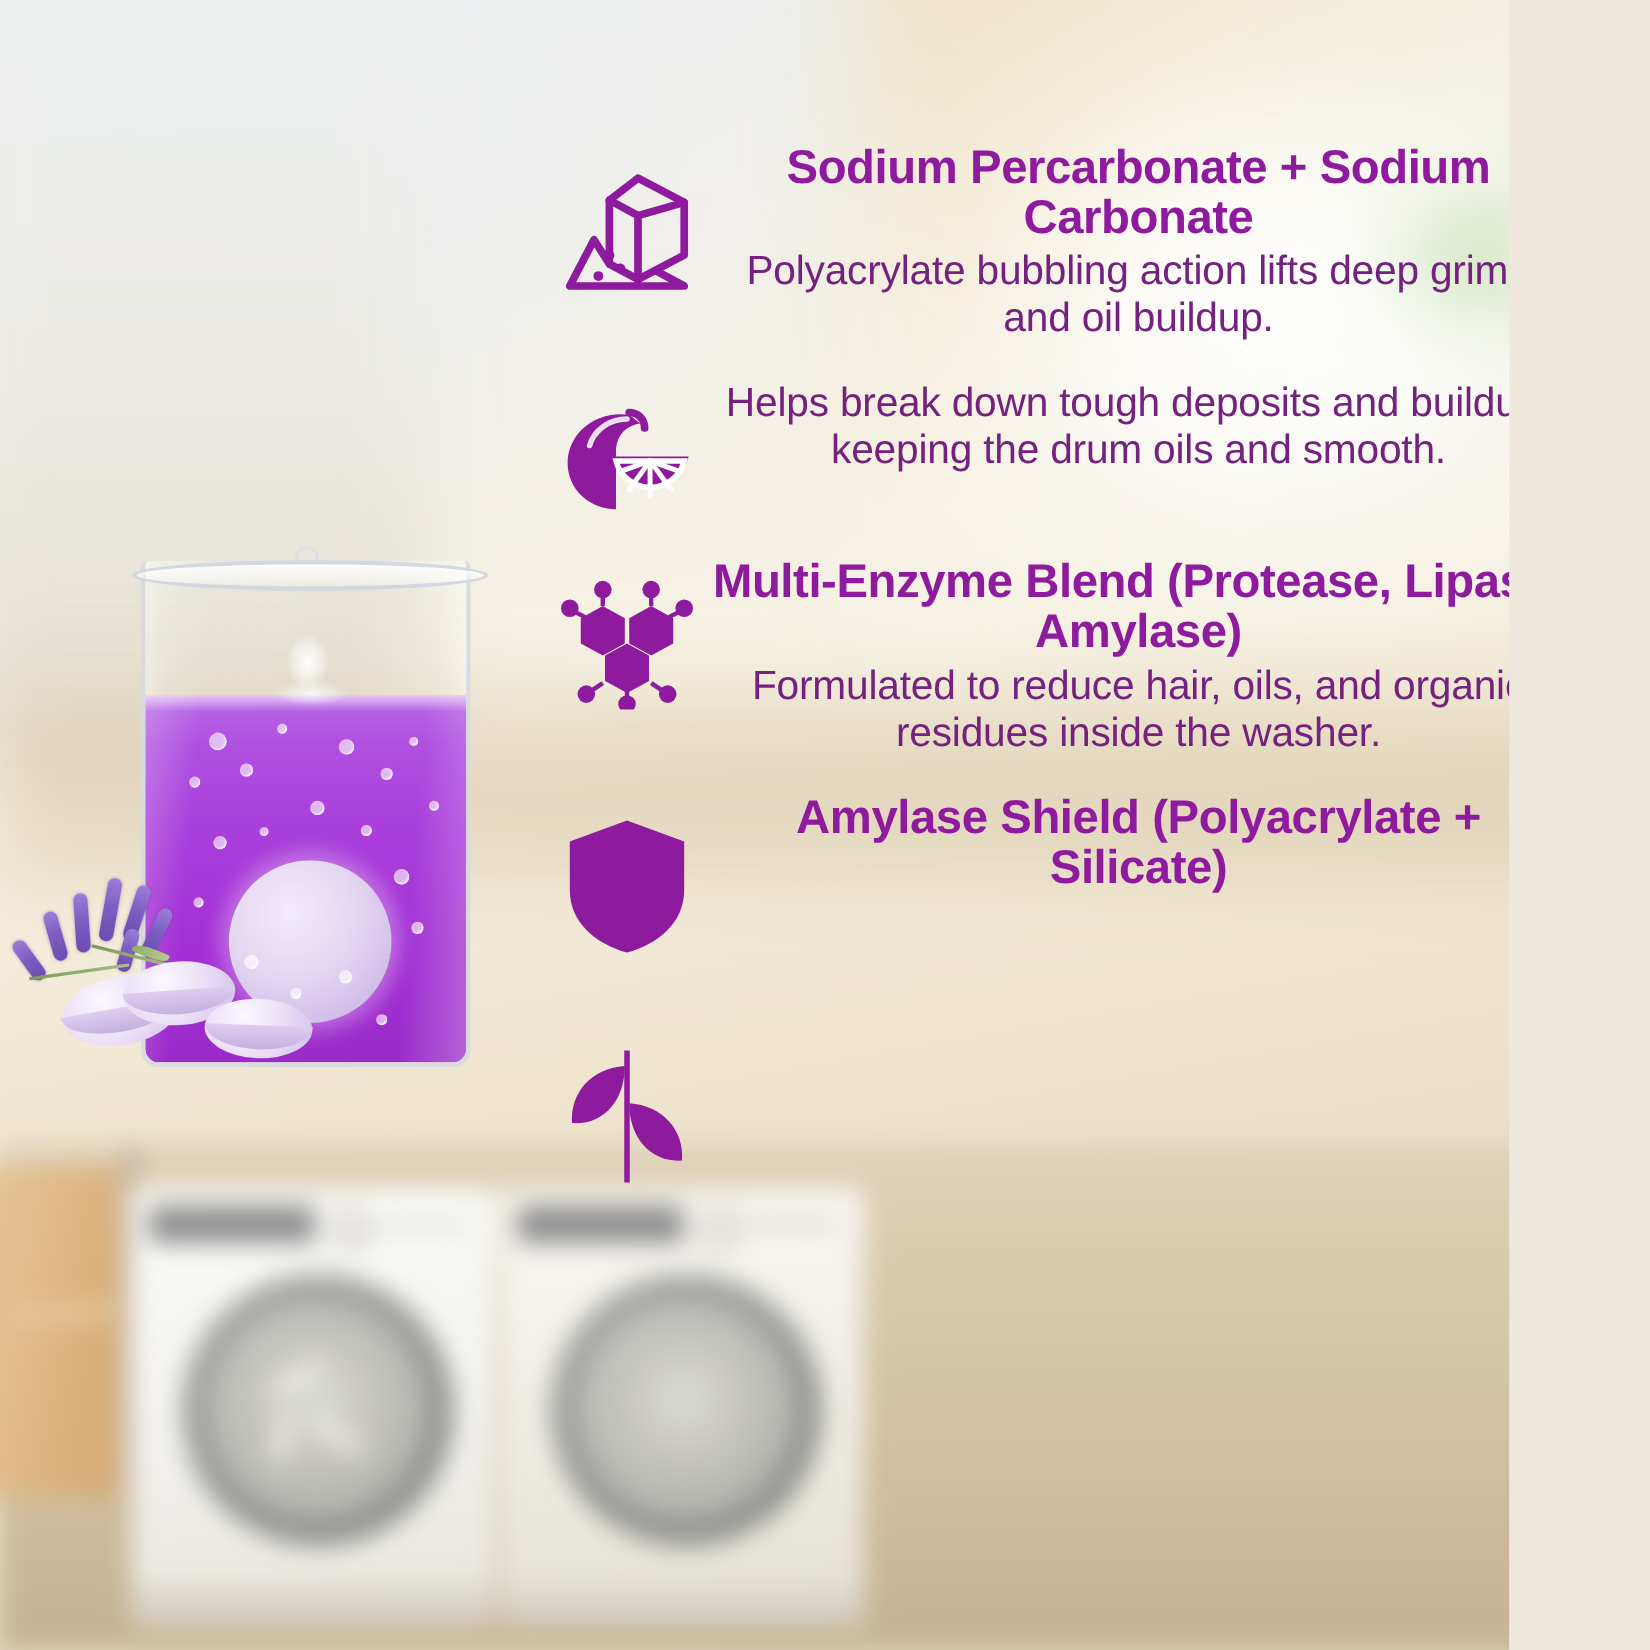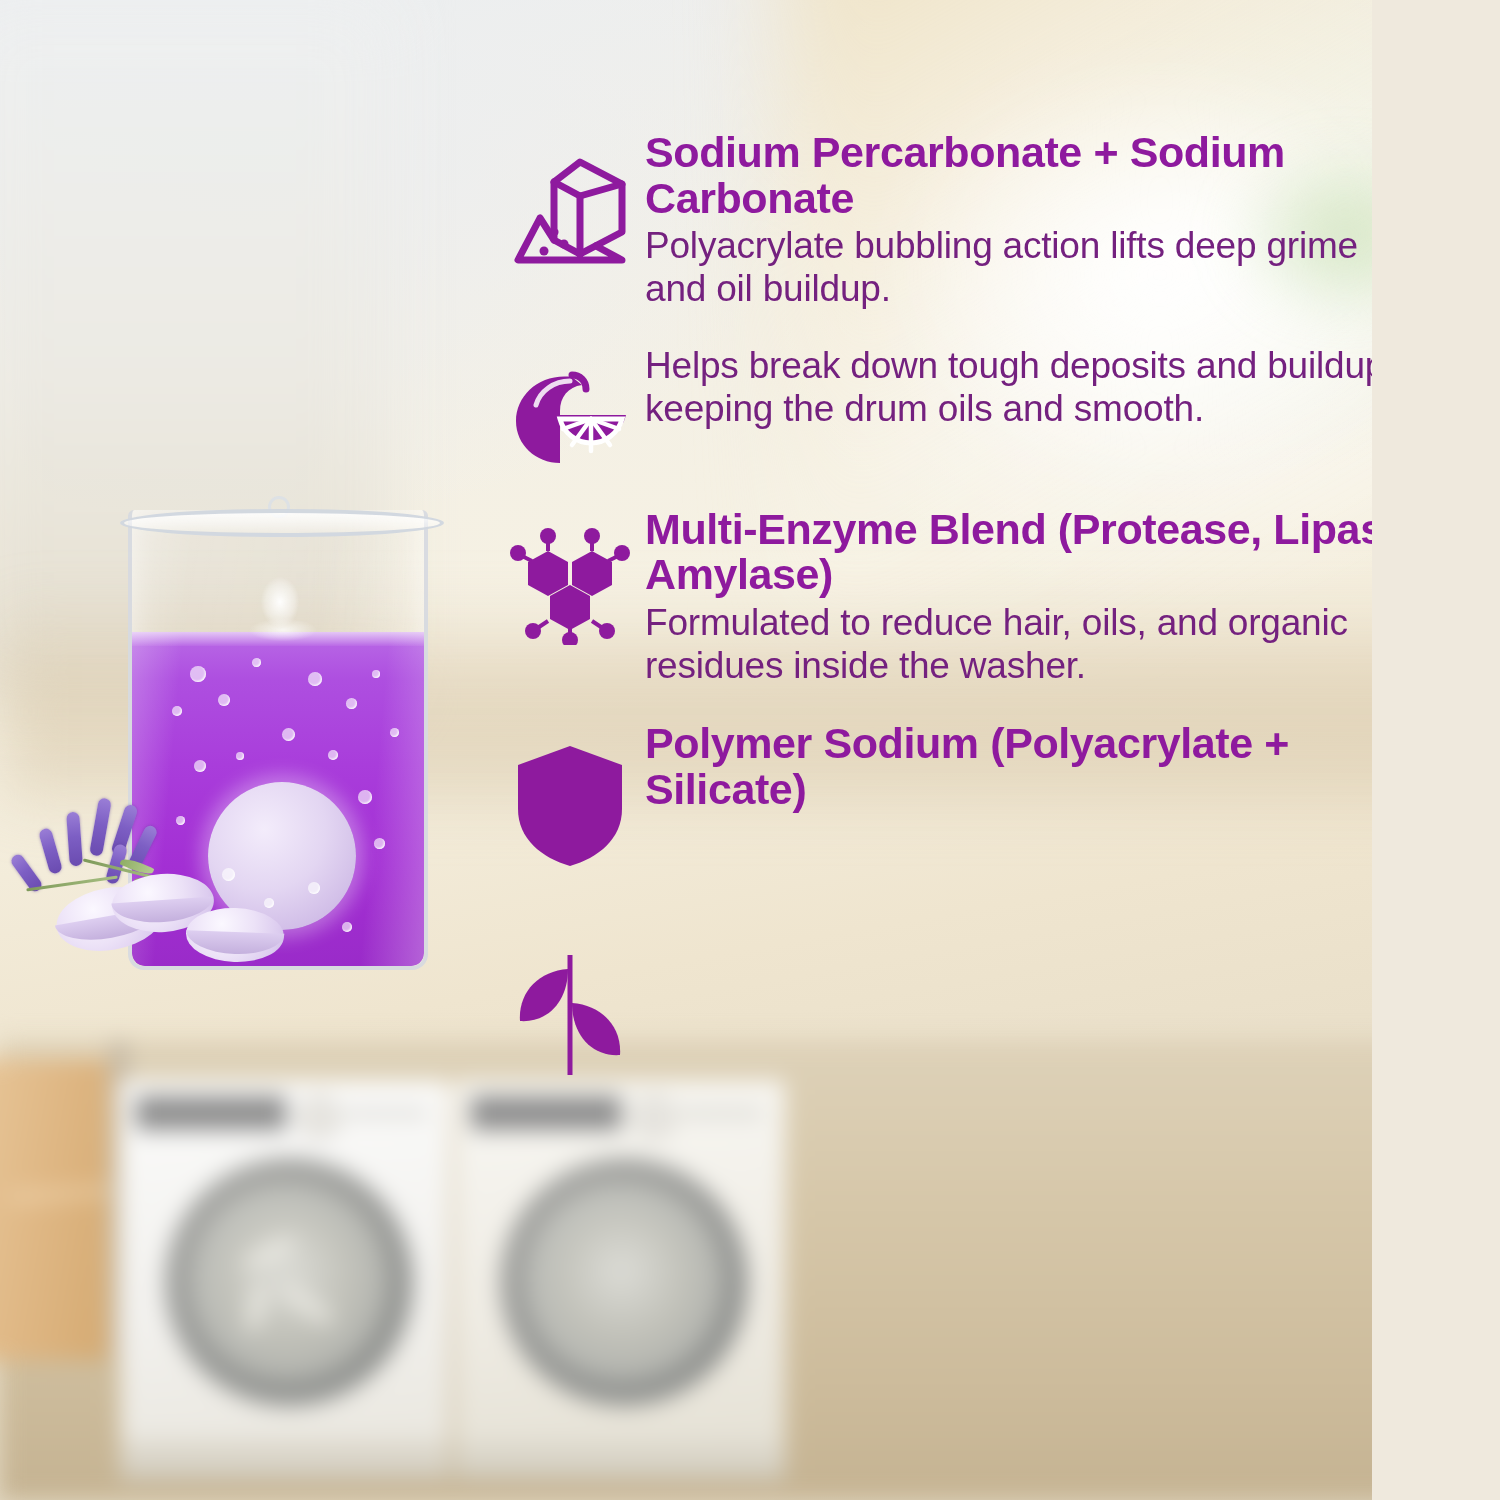--- a/index.html
+++ b/index.html
@@ -3,21 +3,21 @@
 <meta charset="utf-8">
 <style>
   html,body{margin:0;padding:0;}
   body{
     width:1500px;height:1500px;overflow:hidden;
     font-family:"Liberation Sans", sans-serif;
     background:#efe9dd;
   }
 
   
-  .stage{position:relative;width:1372px;height:1500px;overflow:hidden;}
+  .stage{position:relative;width:1372px;height:1500px;overflow:hidden;text-align:center;}
 
   
   .bg-base{
     position:absolute;inset:0;
     background:
       radial-gradient(ellipse 620px 520px at 1180px 250px, rgba(255,255,255,.95) 0%, rgba(255,255,255,0) 70%),
       radial-gradient(ellipse 420px 360px at 1300px 210px, rgba(214,232,198,.55) 0%, rgba(214,232,198,0) 72%),
       radial-gradient(ellipse 760px 520px at 250px 140px, rgba(236,238,240,.98) 0%, rgba(236,238,240,0) 75%),
       linear-gradient(170deg,#eceef0 0%,#f3f0e7 22%,#f6f1e2 42%,#efe5cf 62%,#e6dcc6 80%,#ded3bc 100%);
   }
@@ -355,21 +355,21 @@
       </div>
     </div>
 
     <div class="feature f4">
       <div class="ficon ic4">
         <svg width="112" height="126" viewBox="0 0 112 126">
           <path d="M56 3 L108 22 L108 66 C108 96 84 115 56 123 C28 115 4 96 4 66 L4 22 Z" fill="#8E1A9E"></path>
         </svg>
       </div>
       <div class="ftext">
-        <p class="ftitle">Polymer Sodium (Polyacrylate + Silicate)</p>
+        <p class="ftitle">Amylase Shield (Polyacrylate + Silicate)</p>
       </div>
     </div>
 
     <div class="feature f5">
       <div class="ficon ic5">
         <svg width="116" height="128" viewBox="0 0 116 128">
           <line x1="58" y1="4" x2="58" y2="124" stroke="#8E1A9E" stroke-width="5"></line>
           <path d="M56 18 C26 20 6 42 8 70 C36 72 56 50 56 18 Z" fill="#8E1A9E"></path>
           <path d="M60 52 C90 54 110 76 108 104 C80 106 60 84 60 52 Z" fill="#8E1A9E"></path>
         </svg>

